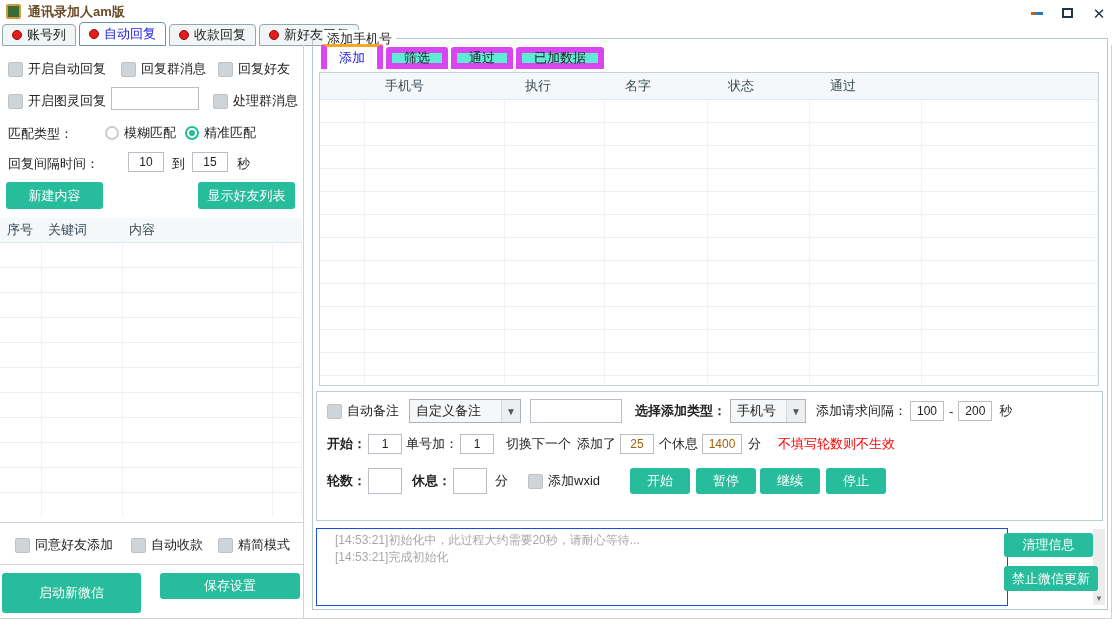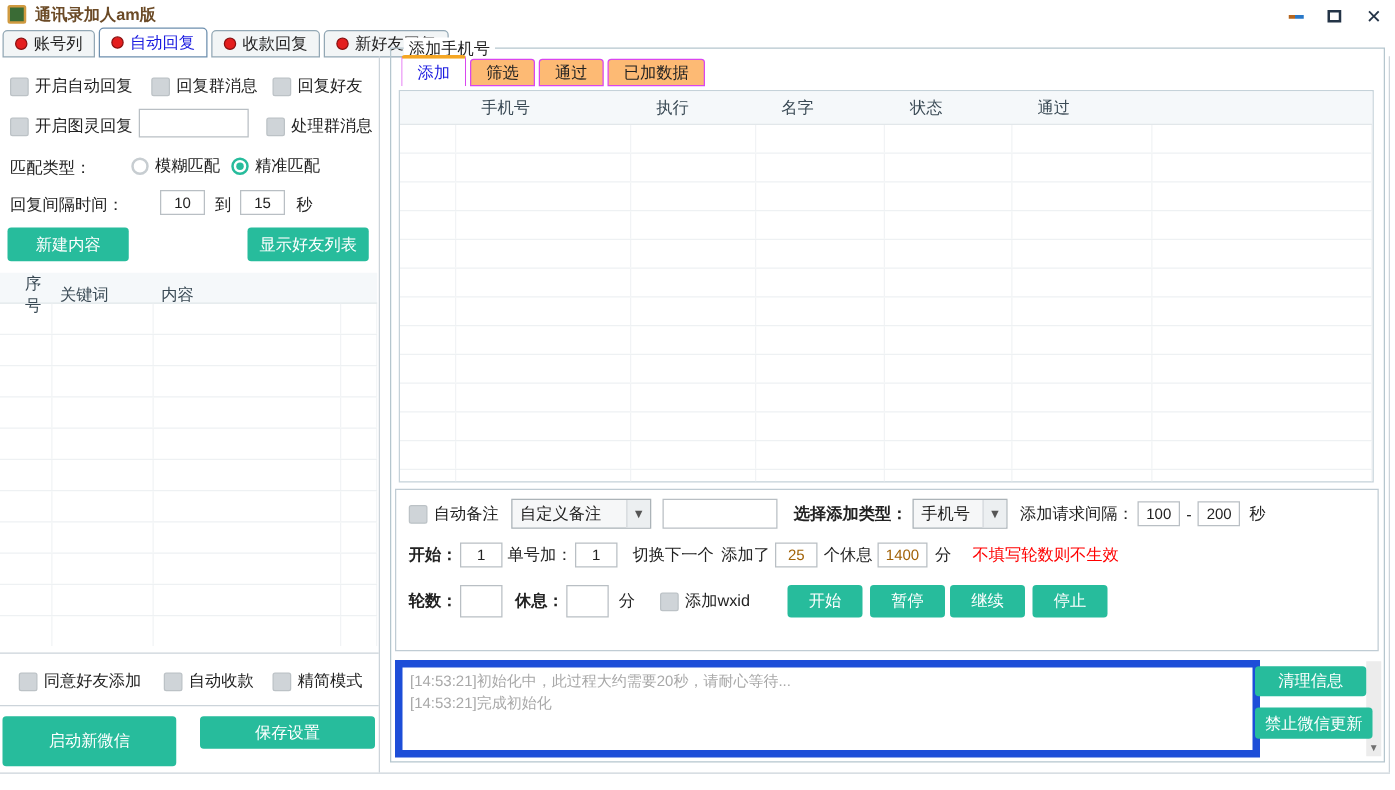--- a/index.html
+++ b/index.html
@@ -30,22 +30,22 @@
   .tin.grey{color:#a16207}
   .btn{background:#27bc9c;color:#fff;border:none;border-radius:3px;font-size:13px;
        font-family:"Liberation Sans",sans-serif;display:flex;align-items:center;justify-content:center;cursor:pointer}
   .combo{display:flex;align-items:center;border:1px solid #abb3b8;background:#f6f7f8;height:24px;box-sizing:border-box}
   .combo .ctext{flex:1;padding:0 6px;font-size:13px}
   .combo .carr{width:18px;text-align:center;color:#555;font-size:10px;border-left:1px solid #d4d8db;background:#eceff1;align-self:stretch;display:flex;align-items:center;justify-content:center}
   
   .gbox{border:1px solid #b5c6ce}
   .glegend{position:absolute;top:-9px;left:10px;background:#fff;padding:0 4px;font-size:13px;color:#222}
   
-  .itab{display:flex;align-items:center;justify-content:center;border:1px solid #d946ef;border-radius:3px 3px 0 0;
-        background:#fdba74;height:22px;box-sizing:border-box;padding:0 12px}
+  .itab{display:flex;align-items:center;justify-content:center;border:6px solid #d946ef;border-radius:3px 3px 0 0;
+        background:#5eead4;height:22px;box-sizing:border-box;padding:0 12px}
   .itab.sel{background:#fff;color:#1a1ae0;border-top:3px solid #f5a623;height:25px;margin-top:-3px;border-bottom:none}
   
   .thead{display:grid;background:#f5f8fa;border-bottom:1px solid #e2e7ea;color:#3a4a55}
   .thead .hc{display:flex;align-items:center;padding-left:20px;font-size:13px}
   .erow{display:grid;border-bottom:1px solid #eef1f3}
   .ecell{border-right:1px solid #f1f3f5}
   .rt-grid{grid-template-columns:45px 140px 100px 103px 102px 112px 1fr}
   .lt-grid{grid-template-columns:42px 81px 150px 1fr}
   .prow{position:absolute;left:10px;display:flex;align-items:center}
   .lbl{white-space:nowrap}
@@ -127,21 +127,21 @@
 <input class="abs tin" style="left: 128px; top: 152px; width: 36px;" value="10">
 <div class="abs lbl" style="left:172px;top:155px">到</div>
 <input class="abs tin" style="left: 192px; top: 152px; width: 36px;" value="15">
 <div class="abs lbl" style="left:237px;top:155px">秒</div>
 
 <button class="abs btn" style="left:6px;top:182px;width:97px;height:27px">新建内容</button>
 <button class="abs btn" style="left:198px;top:182px;width:97px;height:27px">显示好友列表</button>
 
 <div class="abs" style="left:0;top:218px;width:302px;height:299px;overflow:hidden">
   <div class="thead lt-grid" style="height:24px">
-    <div class="hc" style="padding-left:20px">序号</div>
+    <div class="hc" style="padding-left:7px">序号</div>
     <div class="hc" style="padding-left:6px">关键词</div>
     <div class="hc" style="padding-left:6px">内容</div>
     <div class="hc"></div>
   </div>
   <div>
       <div class="erow lt-grid" style="height: 24px;">
         <div class="ecell"></div>
         <div class="ecell"></div>
         <div class="ecell"></div>
         <div class="ecell"></div>
@@ -430,21 +430,21 @@
         <span>添加wxid</span>
       </span>
       <button class="btn" style="width:60px;height:26px;margin-left:30px">开始</button>
       <button class="btn" style="width:60px;height:26px;margin-left:6px">暂停</button>
       <button class="btn" style="width:60px;height:26px;margin-left:4px">继续</button>
       <button class="btn" style="width:60px;height:26px;margin-left:6px">停止</button>
     </div>
 
   </div>
 
-  <div class="abs" style="left:3px;top:489px;width:692px;height:78px;border:6px solid #1d4ed8;box-sizing:border-box;padding:3px 6px;overflow:hidden">
+  <div class="abs" style="left:3px;top:489px;width:692px;height:78px;border:1px solid #1d4ed8;box-sizing:border-box;padding:3px 18px;overflow:hidden">
     <div class="logline">[14:53:21]初始化中，此过程大约需要20秒，请耐心等待...</div>
     <div class="logline">[14:53:21]完成初始化</div>
   </div>
 
   <div class="abs" style="right:2px;top:490px;width:12px;height:76px;background:#ececec;display:flex;align-items:flex-end;justify-content:center">
     <span style="font-size:8px;color:#707070;line-height:12px">▼</span>
   </div>
 
   <button class="abs btn" style="right:14px;top:494px;width:89px;height:24px">清理信息</button>
   <button class="abs btn" style="right:9px;top:527px;width:94px;height:25px">禁止微信更新</button>

